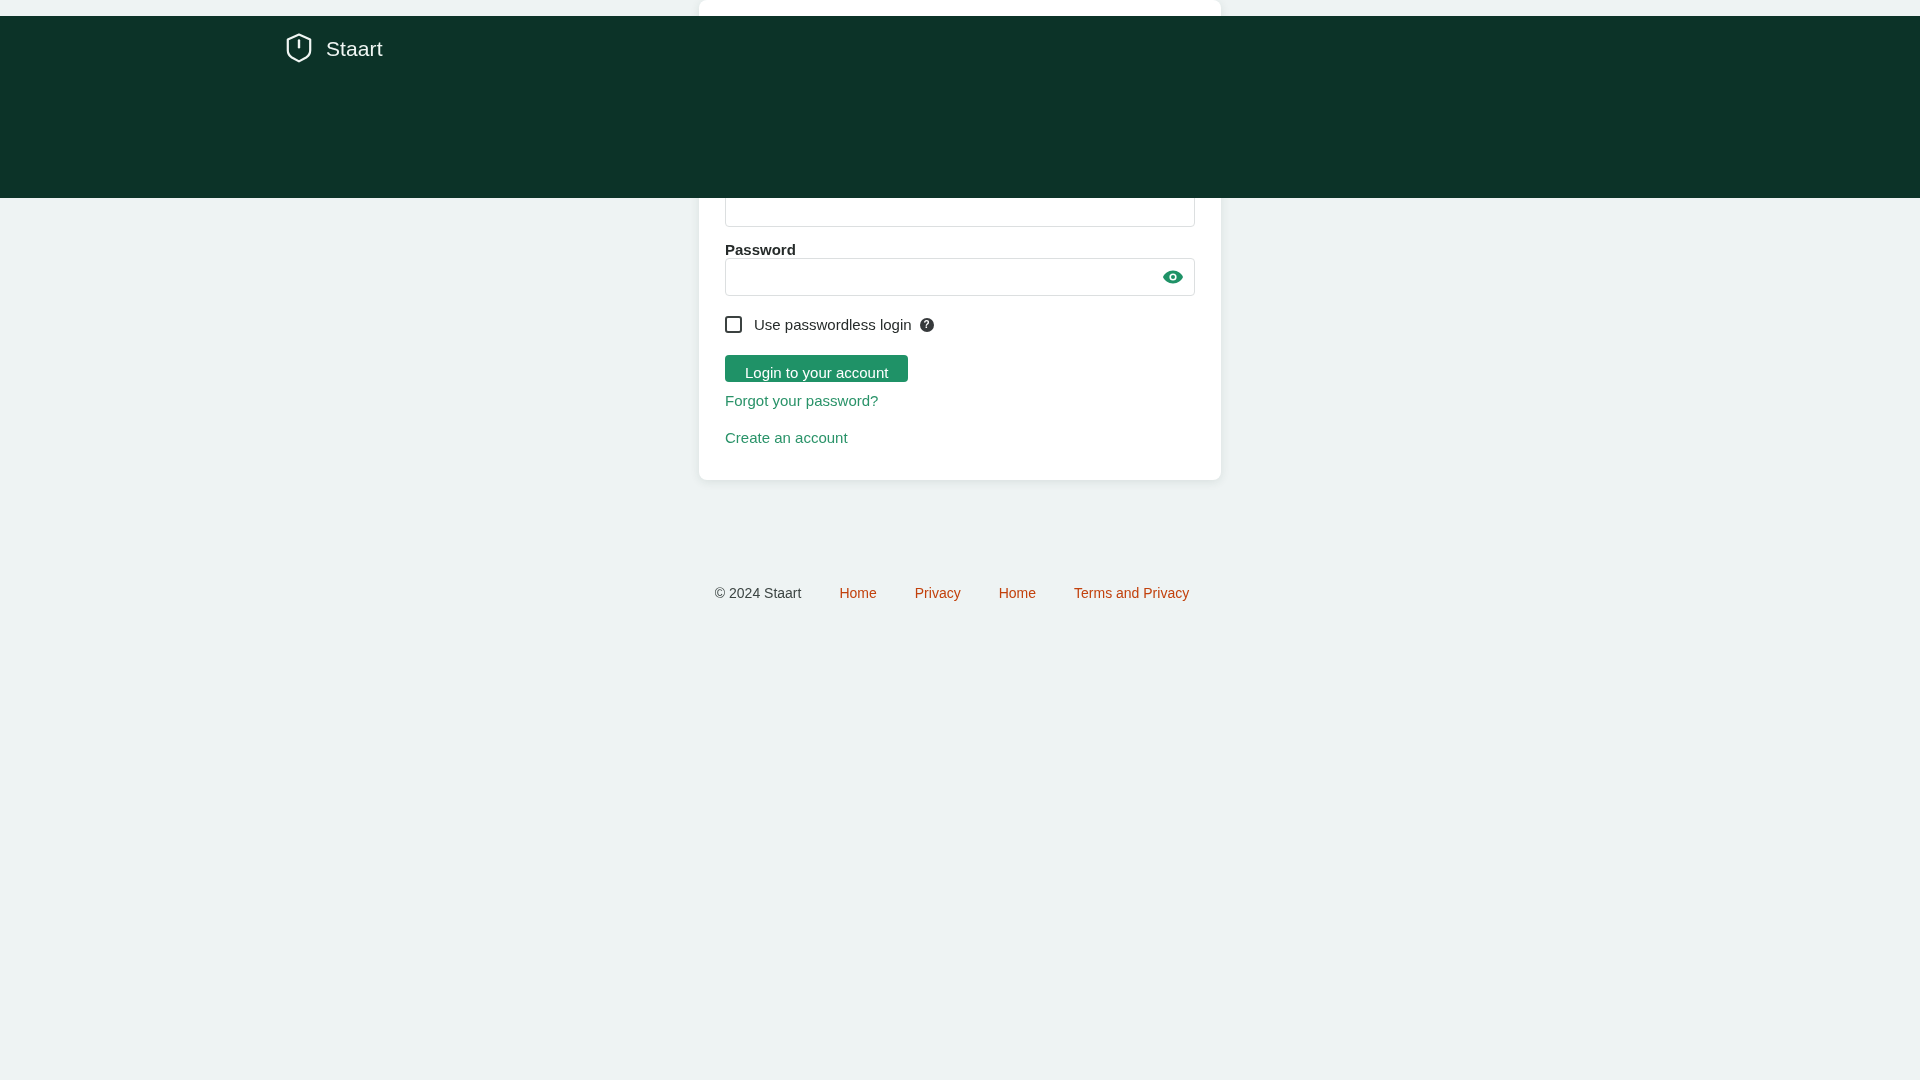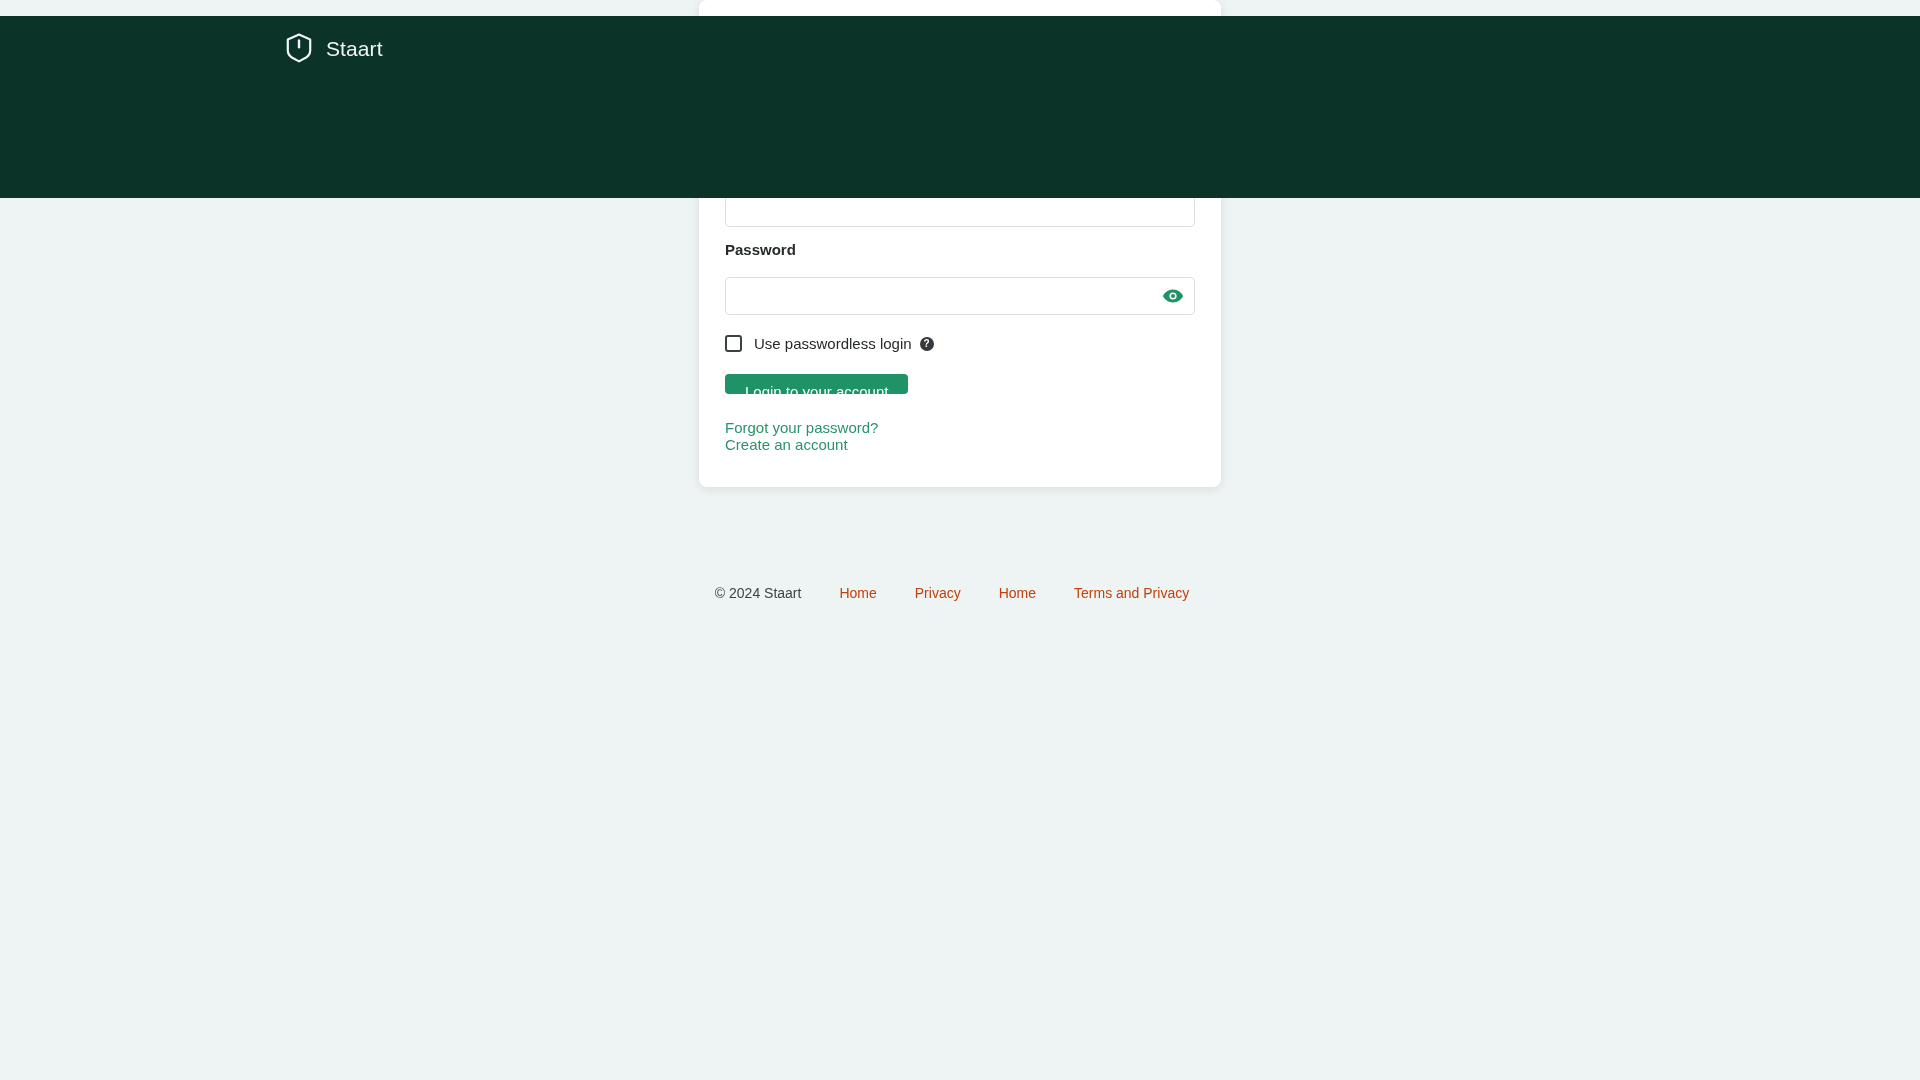--- a/index.html
+++ b/index.html
@@ -66,21 +66,21 @@
   
   .card-top-spacer { height: 189px; }
 
   .field-group { margin-bottom: 0; }
 
   .field-label {
     display: block;
     font-size: 15px;
     font-weight: bold;
     color: #262b2a;
-    margin: 14px 0 19px 0;
+    margin: 14px 0 0 0;
   }
 
   .text-input {
     display: block;
     width: 100%;
     height: 38px;
     border: 1px solid #dcdfe0;
     border-radius: 4px;
     background: #ffffff;
     font-family: "Liberation Sans", sans-serif;
@@ -148,41 +148,41 @@
     flex: 0 0 auto;
     cursor: pointer;
     font-family: "Liberation Sans", sans-serif;
   }
 
   
   .submit-button {
     display: inline-block;
     margin-top: 22px;
     padding: 0 20px;
-    height: 20px;
+    height: 27px;
     line-height: 36px;
     background: #1f9267;
     color: #ffffff;
     border: none;
     border-radius: 4px;
     font-family: "Liberation Sans", sans-serif;
     font-size: 15px;
     cursor: pointer;
   }
 
   .inline-link {
     display: block;
     color: #2a9369;
     font-size: 15px;
     text-decoration: none;
     cursor: pointer;
   }
 
-  .link-forgot { margin-top: 18px; }
-  .link-create { }
+  .link-forgot { margin-top: 10px; }
+  .link-create { margin-top: 20px; }
 
   
   .site-footer {
     position: absolute;
     left: 0;
     top: 585px;
     width: 1920px;
     display: flex;
     justify-content: center;
     align-items: center;

